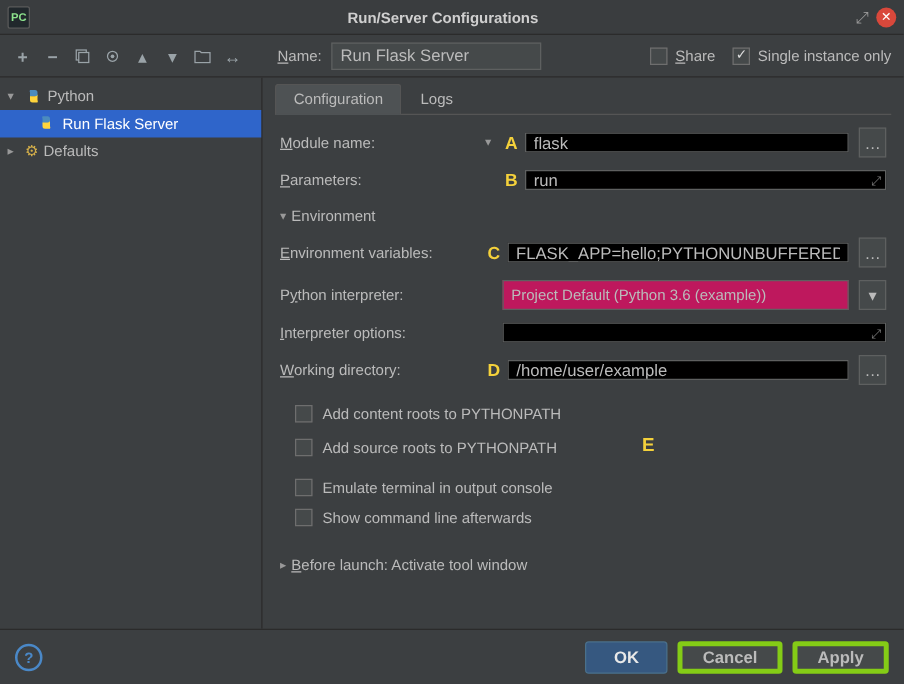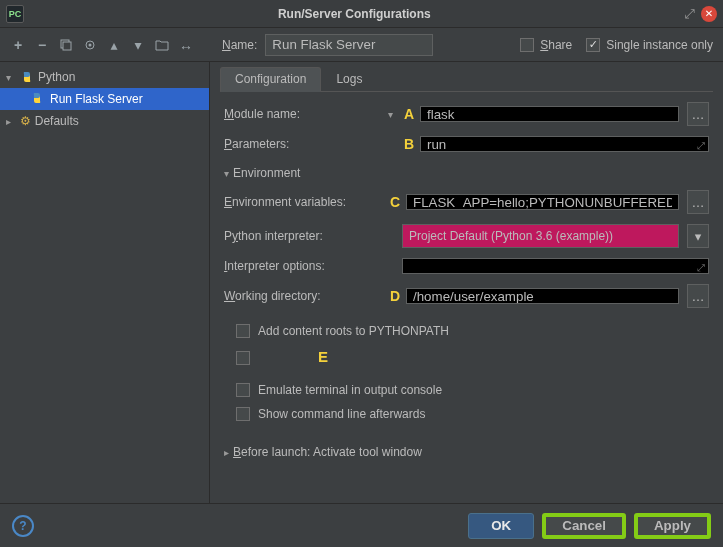--- a/index.html
+++ b/index.html
@@ -382,20 +382,21 @@
         <input class="txt" value="/home/user/example" style="">
         <span class="small-btn">…</span>
       </div>
 
       <div class="chk-row" style="margin-top:6px;">
         <span class="chk"></span>
         <span class="lbl">Add content roots to PYTHONPATH</span>
       </div>
       <div class="chk-row" style="position:relative;">
         <span class="chk"></span>
+        <span class="lbl">Add source roots to PYTHONPATH</span>
         <span class="marker-e">E</span>
       </div>
       <div class="chk-row" style="margin-top:8px;">
         <span class="chk"></span>
         <span class="lbl">Emulate terminal in output console</span>
       </div>
       <div class="chk-row">
         <span class="chk"></span>
         <span class="lbl">Show command line afterwards</span>
       </div>

